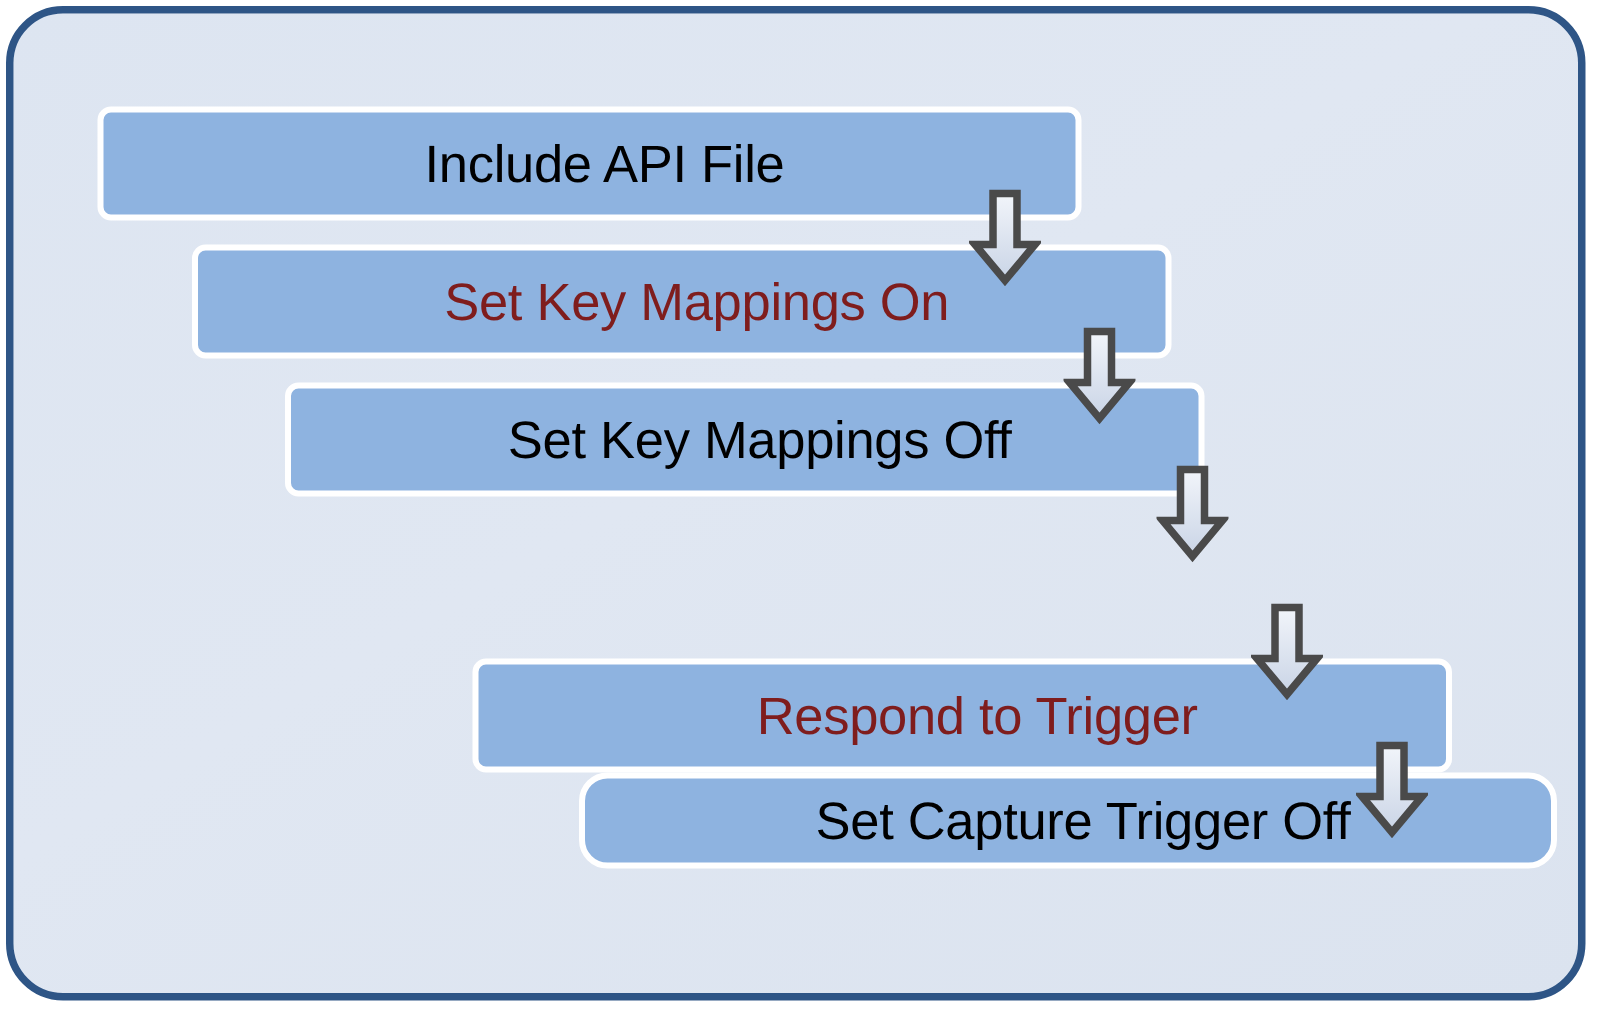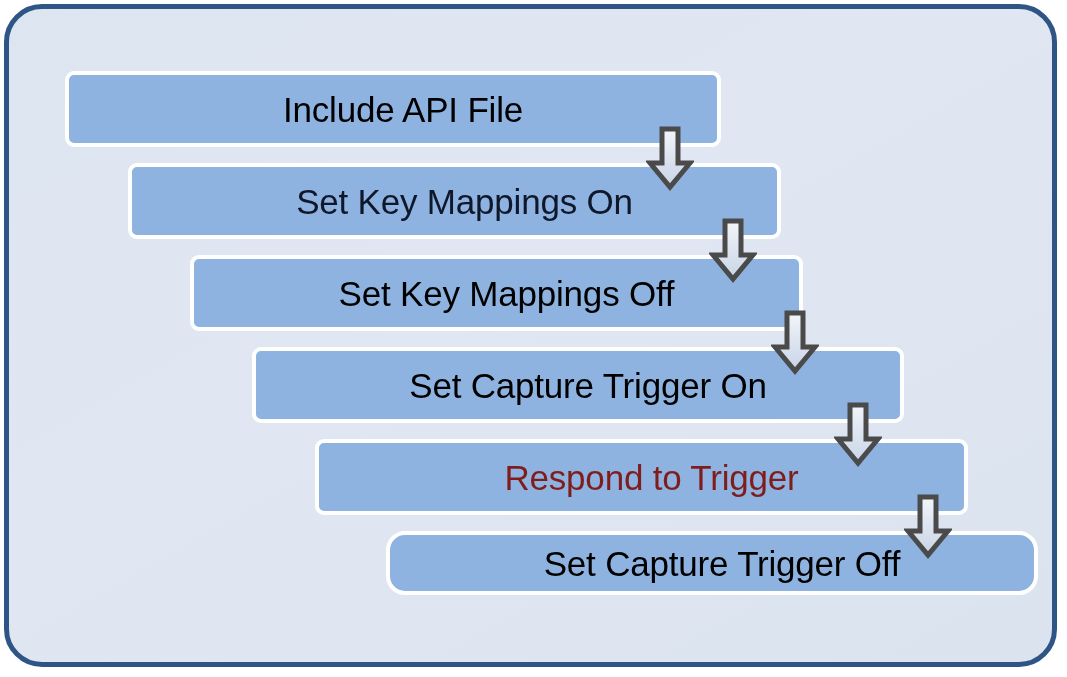--- a/index.html
+++ b/index.html
@@ -67,33 +67,30 @@
 </style>
 </head>
 <body>
 
 <div id="stage">
   <div class="panel" style="border-color: rgb(46, 85, 134);">
 
     <div class="step" style="left: 56px; top: 62px; width: 656px; height: 76px; background: rgb(142, 179, 224); border-color: rgb(255, 255, 255); color: rgb(0, 0, 0);">
       <span class="step-label">Include API File</span>
     </div>
-    <div class="step" style="left: 119px; top: 154px; width: 653px; height: 76px; background: rgb(142, 179, 224); border-color: rgb(255, 255, 255); color: #0f172a;">
+    <div class="step" style="left: 119px; top: 154px; width: 653px; height: 76px; background: rgb(142, 179, 224); border-color: rgb(255, 255, 255); color: #7f1d1d;">
       <span class="step-label">Set Key Mappings On</span>
     </div>
     <div class="step" style="left: 181px; top: 246px; width: 613px; height: 76px; background: rgb(142, 179, 224); border-color: rgb(255, 255, 255); color: rgb(0, 0, 0);">
       <span class="step-label">Set Key Mappings Off</span>
     </div>
-    <div class="step" style="left: 243px; top: 338px; width: 652px; height: 76px; background: rgb(142, 179, 224); border-color: rgb(255, 255, 255); color: rgb(0, 0, 0);">
-      <span class="step-label">Set Capture Trigger On</span>
-    </div>
     <div class="step" style="left: 306px; top: 430px; width: 653px; height: 76px; background: rgb(142, 179, 224); border-color: rgb(255, 255, 255); color: #7f1d1d;">
       <span class="step-label">Respond to Trigger</span>
     </div>
-    <div class="step" style="left: 377px; top: 522px; width: 652px; height: 64px; background: rgb(142, 179, 224); border-color: rgb(255, 255, 255); color: rgb(0, 0, 0); border-radius: 19px;">
+    <div class="step" style="left: 377px; top: 506px; width: 652px; height: 64px; background: rgb(142, 179, 224); border-color: rgb(255, 255, 255); color: rgb(0, 0, 0); border-radius: 19px;">
       <span class="step-label">Set Capture Trigger Off</span>
     </div>
 
     <div class="arrow" style="left: 637px; top: 116px;">
       <svg viewBox="0 0 48 66" xmlns="http://www.w3.org/2000/svg" aria-hidden="true">
         <defs>
           <linearGradient id="ag0" x1="0" y1="0" x2="0" y2="1">
             <stop offset="0%" stop-color="#F2F5FA"></stop>
             <stop offset="100%" stop-color="#C9D4E6"></stop>
           </linearGradient>

